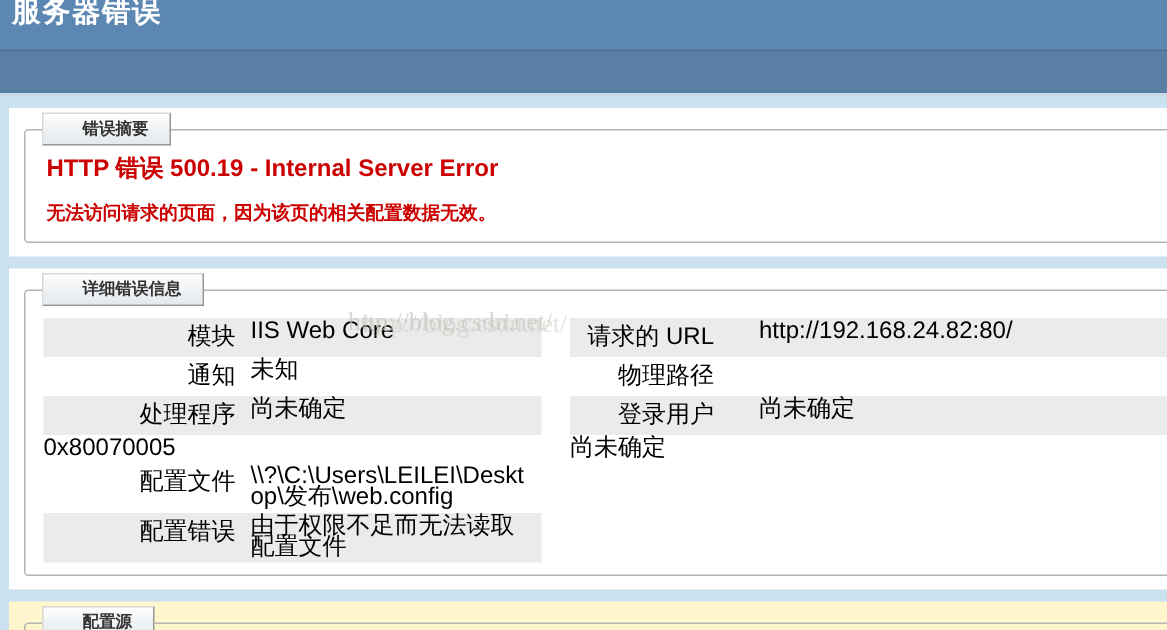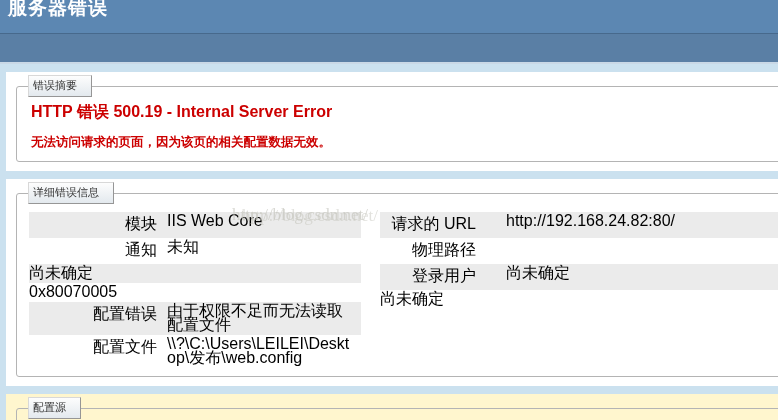--- a/index.html
+++ b/index.html
@@ -21,24 +21,24 @@
   }
   
   #content{margin-left:6px;width:806px;}
   .container{background:#FFFFFF;margin-top:8px;padding:3px 10px 9px 10px;}
   .container.yellow{background:#FFF6CE;padding-bottom:70px;}
   fieldset{
     border:1px solid #B4B4B4;border-radius:3px;
     padding:0 12px 8px 12px;margin:0;min-height:10px;
   }
   legend{
-    font-size:11px;font-weight:normal;color:#333333;
+    font-size:11px;font-weight:bold;color:#333333;
     background:linear-gradient(180deg,#FDFDFD,#E3E9EE);
     border:1px solid #969696;border-top-color:#D8D8D8;border-left-color:#D8D8D8;
-    padding:2px 14px 3px 4px;margin-left:-1px;
+    padding:2px 14px 3px 26px;margin-left:-1px;
   }
   .err-title{color:#CC0000;font-size:16px;font-weight:bold;margin:5px 0 0 2px;}
   .err-desc{color:#CC0000;font-size:12.5px;font-weight:bold;margin:11px 0 2px 2px;}
   
   .details-wrap{margin-top:8px;}
   .details-wrap:after{content:"";display:block;clear:both;}
   .dl{float:left;width:332px;}
   .dr{margin-left:351px;}
   .t-row{display:flex;padding:2px 0 3px 0;font-size:16px;min-height:12px;align-items:flex-start;}
   .t-row.alt{background:#EBEBEB;}
@@ -92,32 +92,33 @@
         <div class="dl" id="details-left">
             <div class="t-row alt">
               <span class="th">模块</span>
               <span class="td">IIS Web Core</span>
             </div>
             <div class="t-row">
               <span class="th">通知</span>
               <span class="td">未知</span>
             </div>
             <div class="t-row alt">
+              <span class="th">处理程序</span>
               <span class="td">尚未确定</span>
             </div>
             <div class="t-row">
               <span class="td">0x80070005</span>
             </div>
+            <div class="t-row">
+              <span class="th">配置文件</span>
+              <span class="td">\\?\C:\Users\LEILEI\Desktop\发布\web.config</span>
+            </div>
             <div class="t-row alt">
               <span class="th">配置错误</span>
               <span class="td">由于权限不足而无法读取配置文件</span>
-            </div>
-            <div class="t-row">
-              <span class="th">配置文件</span>
-              <span class="td">\\?\C:\Users\LEILEI\Desktop\发布\web.config</span>
             </div>
           </div>
         <div class="dr" id="details-right">
             <div class="t-row alt">
               <span class="th">请求的 URL</span>
               <span class="td">http://192.168.24.82:80/</span>
             </div>
             <div class="t-row">
               <span class="th">物理路径</span>
               <span class="td"></span>

